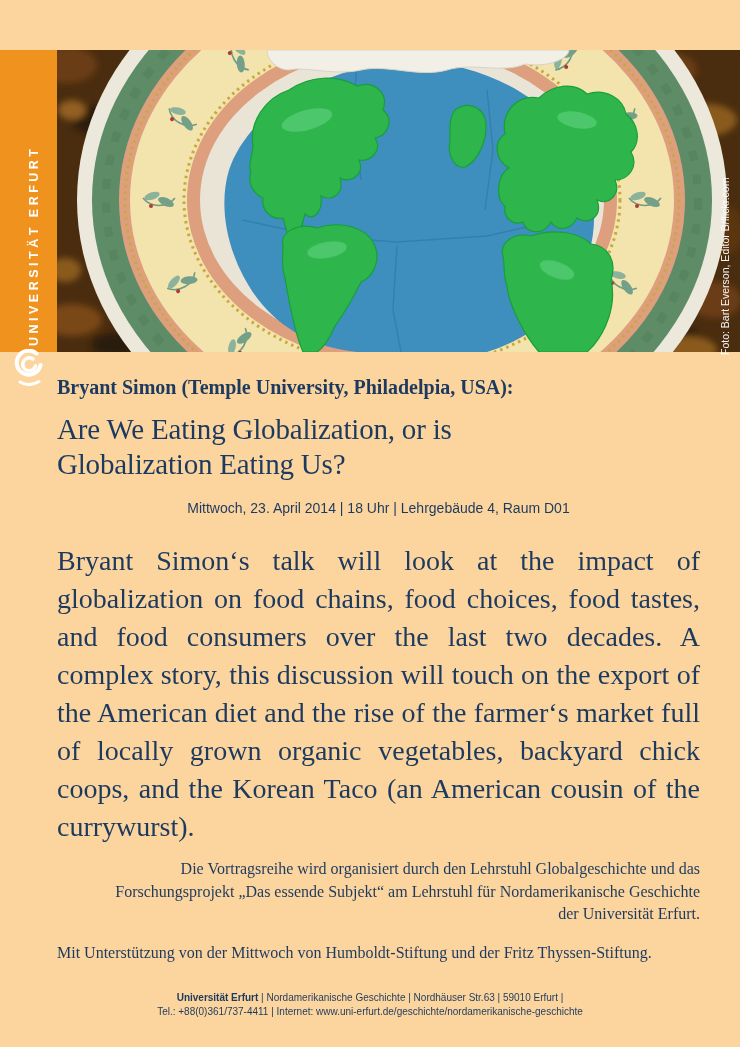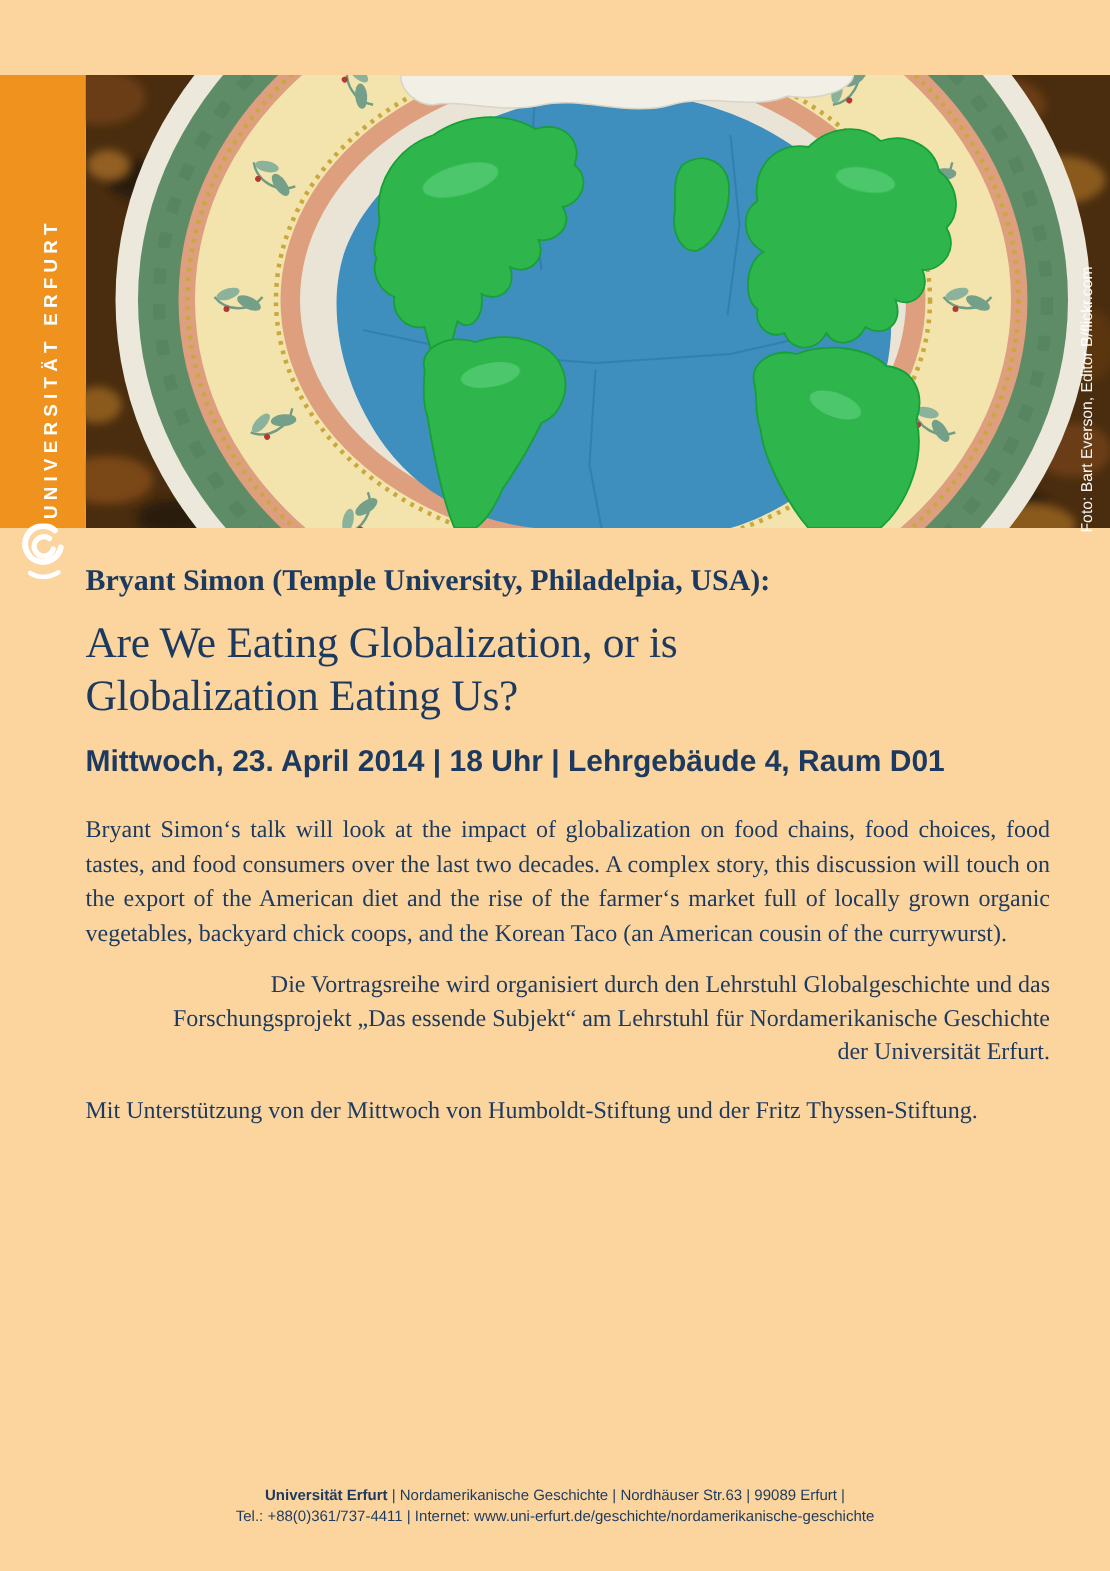--- a/index.html
+++ b/index.html
@@ -24,23 +24,23 @@
       writing-mode:vertical-rl;transform:rotate(180deg);
       font-family:"Liberation Sans",sans-serif;font-size:10.5px;color:#FFFFFF;
       white-space:nowrap;opacity:.95;}
 
   
   .content{position:absolute;left:57px;top:352px;width:643px;}
   .pre{white-space:pre-line;}
   .intro{margin:37px 0 0 0;font-weight:700;font-size:20px;line-height:30px;}
   .speaker{margin:22px 0 12px 0;font-weight:700;font-size:20px;line-height:26px;}
   .title{margin:8px 0 0 0;font-weight:400;font-size:29px;line-height:35px;letter-spacing:-0.2px;}
-  .datetime{margin:14px 0 0 0;font-family:"Liberation Sans",sans-serif;font-weight:700;
-            font-size:20px;line-height:24px;}
-  .abstract{margin:22px 0 0 0;font-size:16px;line-height:23px;text-align:justify;}
+  .datetime{margin:14px 0 0 0;font-family:"Liberation Sans",sans-serif;font-weight:400;
+            font-size:14px;line-height:24px;text-align:center;}
+  .abstract{margin:22px 0 0 0;font-size:28px;line-height:38px;text-align:justify;}
   .organizer{margin:12px 0 0 0;font-size:16px;line-height:22.5px;text-align:right;}
   .support{margin:16px 0 0 0;font-size:16px;line-height:22px;}
 
   
   .footer{position:absolute;left:0;top:991px;width:740px;text-align:center;
       font-family:"Liberation Sans",sans-serif;font-size:10px;line-height:13.5px;color:#1C3A5F;}
   .footer b{font-weight:700;}
 </style>
 </head>
 <body>
@@ -152,17 +152,17 @@
 Globalization Eating Us?</p>
     <p class="datetime">Mittwoch, 23. April 2014 | 18 Uhr | Lehrgebäude 4, Raum D01</p>
     <p class="abstract">Bryant Simon‘s talk will look at the impact of globalization on food chains, food choices, food tastes, and food consumers over the last two decades. A complex story, this discussion will touch on the export of the American diet and the rise of the farmer‘s market full of locally grown organic vegetables, backyard chick coops, and the Korean Taco (an American cousin of the currywurst).</p>
     <p class="organizer pre">Die Vortragsreihe wird organisiert durch den Lehrstuhl Globalgeschichte und das
 Forschungsprojekt „Das essende Subjekt“ am Lehrstuhl für Nordamerikanische Geschichte
 der Universität Erfurt.</p>
     <p class="support">Mit Unterstützung von der Mittwoch von Humboldt-Stiftung und der Fritz Thyssen-Stiftung.</p>
   </div>
 
   <div class="footer">
-    <div><b>Universität Erfurt</b><span> | Nordamerikanische Geschichte | Nordhäuser Str.63 | 99089 Erfurt |</span></div>
+    <div><b>Universität Erfurt</b><span> | Nordamerikanische Geschichte | Nordhäuser Str.63 | 59010 Erfurt |</span></div>
     <div><span>Tel.: +88(0)361/737-4411 | Internet: www.uni-erfurt.de/geschichte/nordamerikanische-geschichte</span></div>
   </div>
 
 </div>
 
 </body></html>

